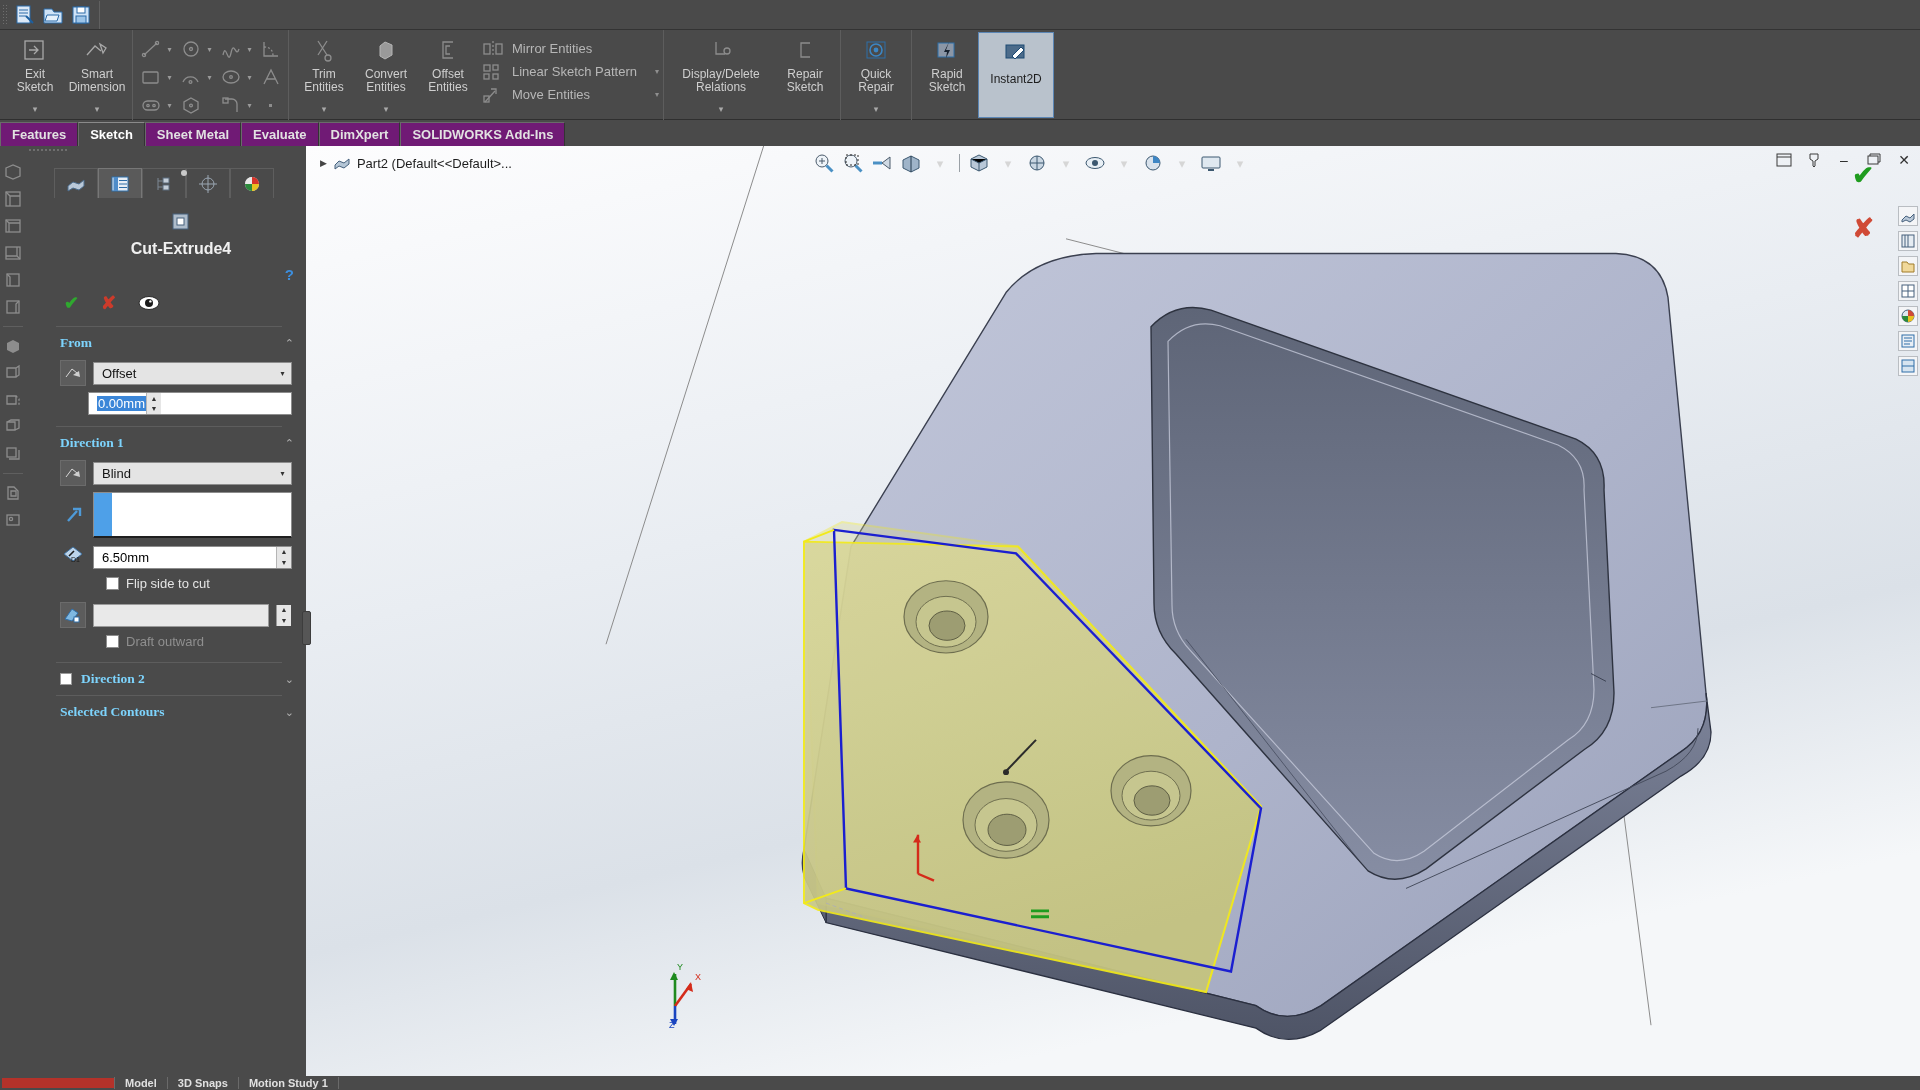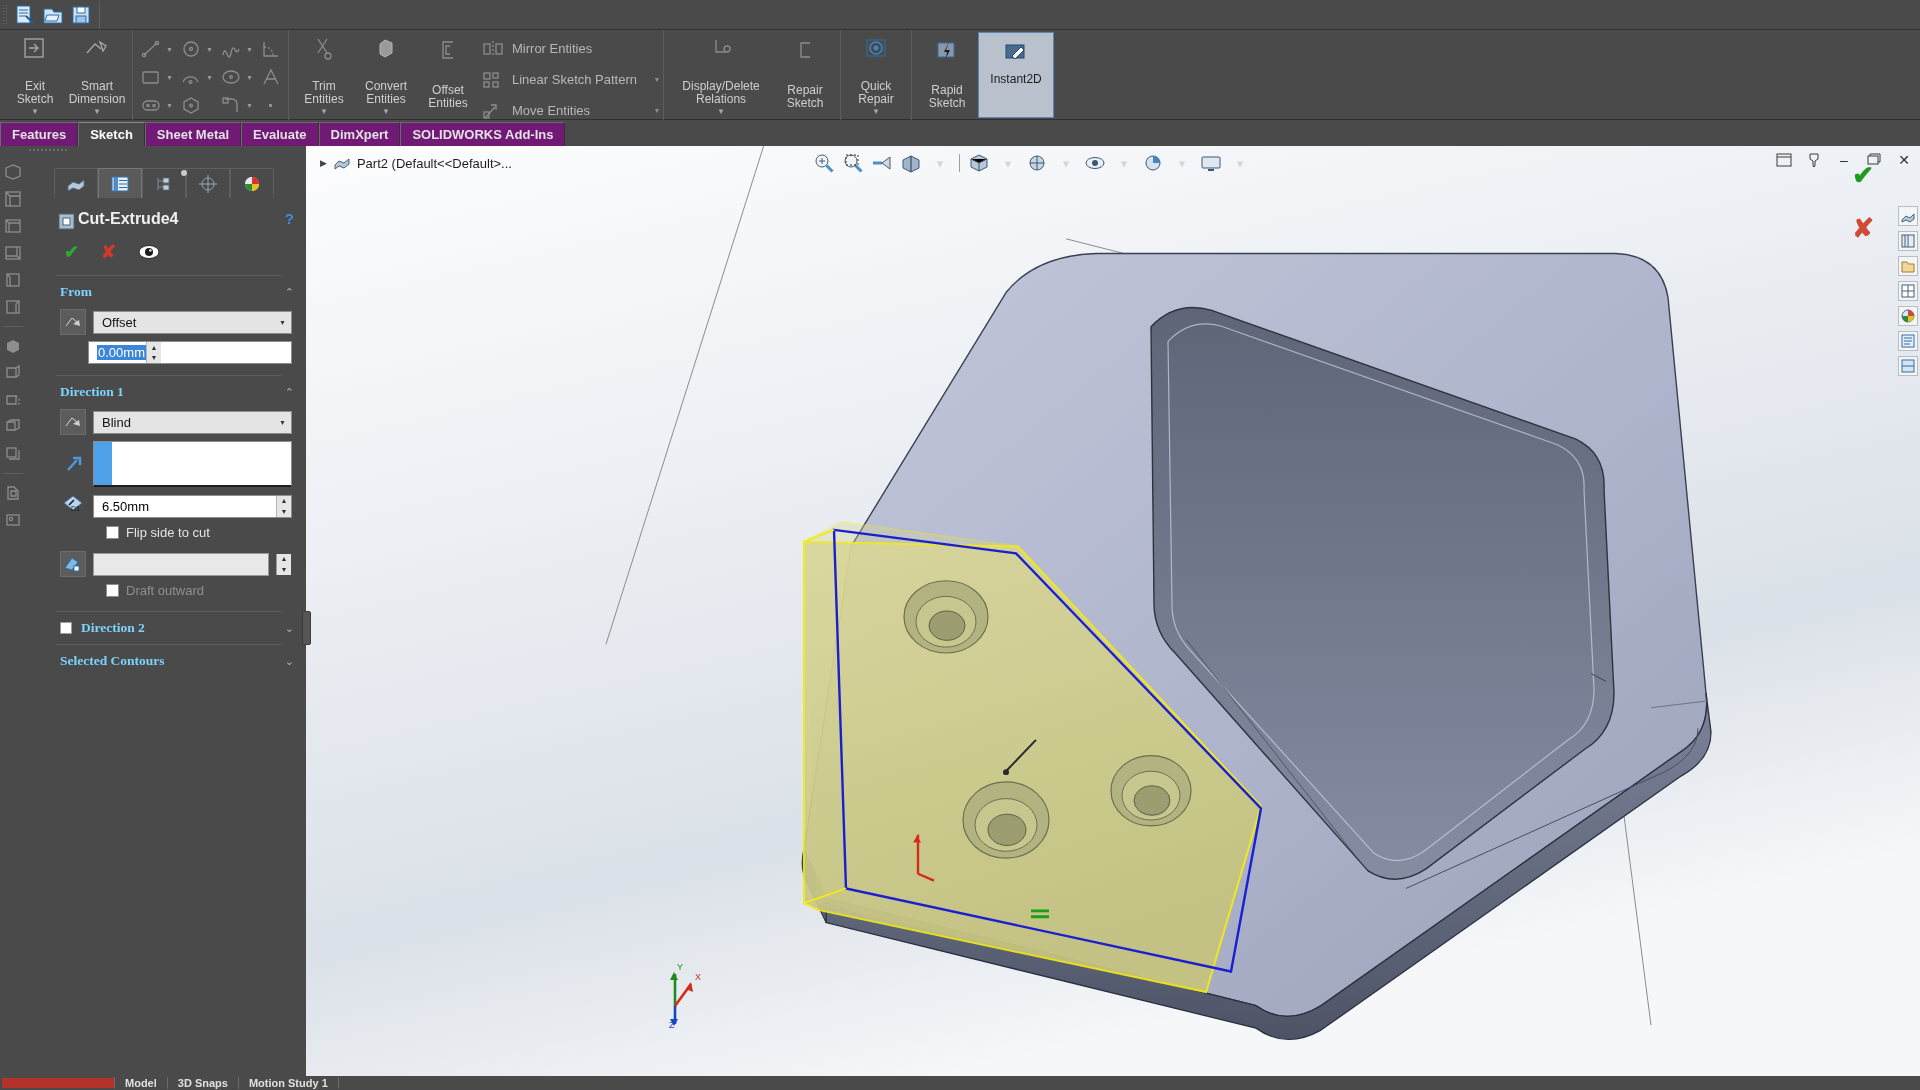--- a/index.html
+++ b/index.html
@@ -23,32 +23,32 @@
 
   
   .ribbon { height:90px; background:#4a4a4a; display:flex; position:relative;
             border-bottom:1px solid #2f2f2f; }
   .rgroup { display:flex; align-items:flex-start; padding:2px 4px 0 4px; height:90px;
             border-right:1px solid #5d5d5d; }
   .rgroup.nb { border-right:none;justify-content:flex-end; }
   .bigbtn { width:62px; height:86px; display:flex; flex-direction:column; align-items:center;
             padding-top:4px; cursor:default; }
   .bigbtn .gl { height:30px; display:flex; align-items:center; justify-content:center; }
-  .bigbtn .lbl { font-size:12px; line-height:13px; text-align:center; color:#cfcfcf; margin-top:18px; }
+  .bigbtn .lbl { font-size:12px; line-height:13px; text-align:center; color:#cfcfcf; margin-top:2px; }
   .bigbtn .caret { margin-top:auto; margin-bottom:4px; font-size:9px; color:#a9a9a9; }
   .bigbtn.sel { background:#b9c2cc; border:1px solid #5b86b5; }
   .bigbtn.sel .lbl { color:#1d1d1d; }
 
   .sketchgrid { display:grid; grid-template-columns:repeat(4, auto); grid-auto-rows:28px;
                 align-items:center; gap:0 2px; padding-top:3px; }
   .sg-cell { display:flex; align-items:center; height:28px; }
   .mini { width:27px; height:25px; display:flex; align-items:center; justify-content:center; }
   .dd { font-size:8px; color:#9a9a9a; width:11px; text-align:center; }
 
-  .listgroup { display:flex; flex-direction:column; padding-top:5px; gap:8px;justify-content:space-between; }
+  .listgroup { display:flex; flex-direction:column; padding-top:5px; gap:0;justify-content:space-between; }
   .listrow { display:flex; align-items:center; height:23px; }
   .listrow .lbl { font-size:13px; color:#b7b7b7; padding-left:6px; }
   .listrow .dd2 { font-size:8px; color:#8f8f8f; margin-left:auto; padding-left:18px; }
 
   
   svg.li { display:block; }
   .stroke { fill:none; stroke:#8d8d8d; stroke-width:1.3; }
   .strokeL { fill:none; stroke:#a8a8a8; stroke-width:1.3; }
 
   
@@ -75,21 +75,21 @@
   .pm-grip i { width:40px; height:5px; margin-left:2px;
                background-image:radial-gradient(#6e6e6e 38%, transparent 42%);
                background-size:4px 4px; }
   .pm-dot { position:absolute; left:155px; top:24px; width:6px; height:6px;
             border-radius:50%; background:#c9c9c9; }
   .pm-pin { height:10px; }
   .pm-tabs { display:flex; height:30px; margin:4px 12px 0 28px; }
   .pmtab { width:44px; height:30px; display:flex; align-items:center; justify-content:center;
            background:#4a4a4a; border:1px solid #5e5e5e; border-bottom:none; }
   .pmtab.active { background:#5a5a5a; border-color:#777; }
-  .pm-title { display:flex; padding:12px 0 0 30px; }
+  .pm-title { display:flex; align-items:center; gap:8px; padding:12px 0 0 30px;flex-direction:column; }
   .pm-title .t { font-size:16px; font-weight:bold; color:#f0f0f0; }
   .pm-help { margin-left:auto; margin-right:12px; color:#3c8ede; font-weight:bold; font-size:15px; }
   .pm-actions { display:flex; gap:22px; padding:9px 0 10px 38px; align-items:center; }
   .pm-actions .a { font-size:18px; font-weight:bold; }
   .okmark { color:#2fa82f; }
   .xmark { color:#cc3b2b; }
   .pm-hr { height:1px; background:#5d5d5d; margin:2px 24px 0 30px; }
   .sec-head { display:flex; align-items:center; padding:8px 12px 6px 34px; }
   .sec-head .st { font-weight:bold; font-size:13.5px; color:#7dd3fc;font-family:Liberation Serif, serif; }
   .sec-head .chev { margin-left:auto; color:#b0b0b0; font-size:11px; }

